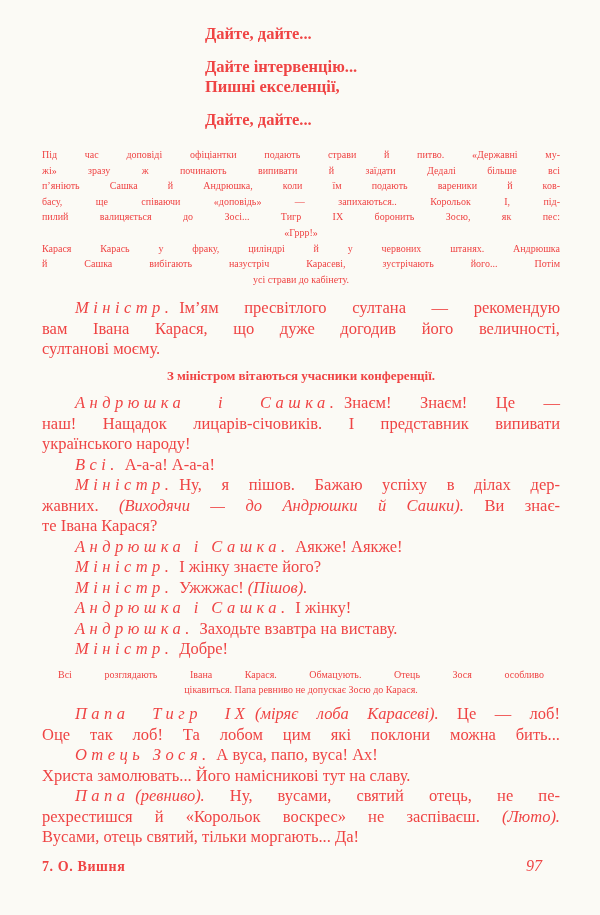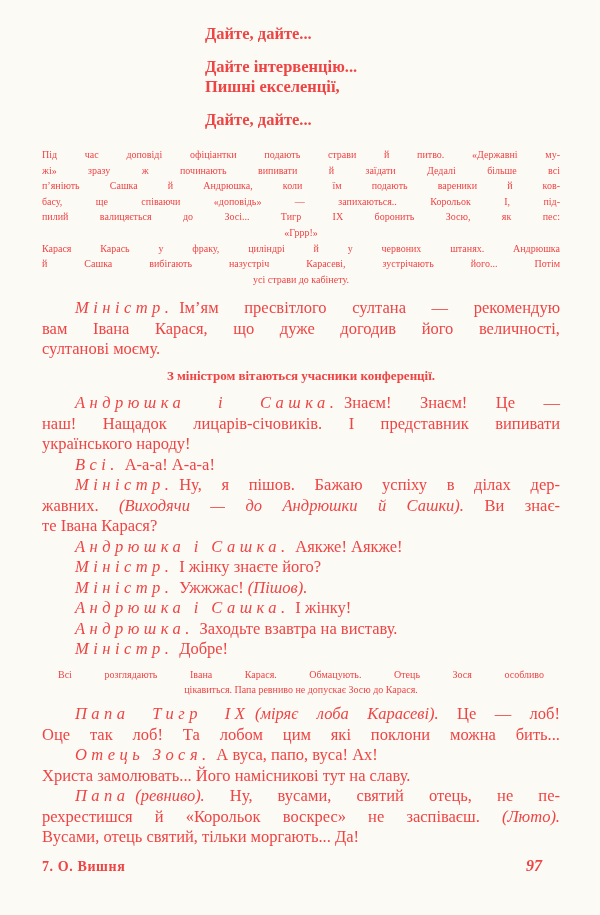--- a/index.html
+++ b/index.html
@@ -24,21 +24,21 @@
   .dl { text-align:justify; text-align-last:justify; }
   .dl.first { text-indent:33px; }
   .dl.left { text-align-last:left; }
   .sp { letter-spacing:0.27em; margin-right:0.35em;font-style:italic; }
   .it { font-style:italic; }
   .note { text-align:center; text-align-last:center; font-size:13px; font-weight:bold; margin:6px 0 7px; text-indent:0;font-family:Liberation Serif, serif; }
   .stage3 { margin:7px 16px 6px; }
   
   .footer { display:flex; justify-content:space-between; align-items:baseline; margin-top:9px; }
   .sig { font-size:14px; font-weight:bold; letter-spacing:0.6px; }
-  .pageno { font-size:16px; font-weight:bold; font-style:italic; margin-right:18px; }
+  .pageno { font-size:16px; font-weight:normal; font-style:italic; margin-right:18px; }
 </style>
 </head>
 <body>
 
 <div class="page">
 
   <div class="verse">
     <div>Дайте, дайте...</div>
     <div class="vgap"></div>
     <div>Дайте інтервенцію...</div>

